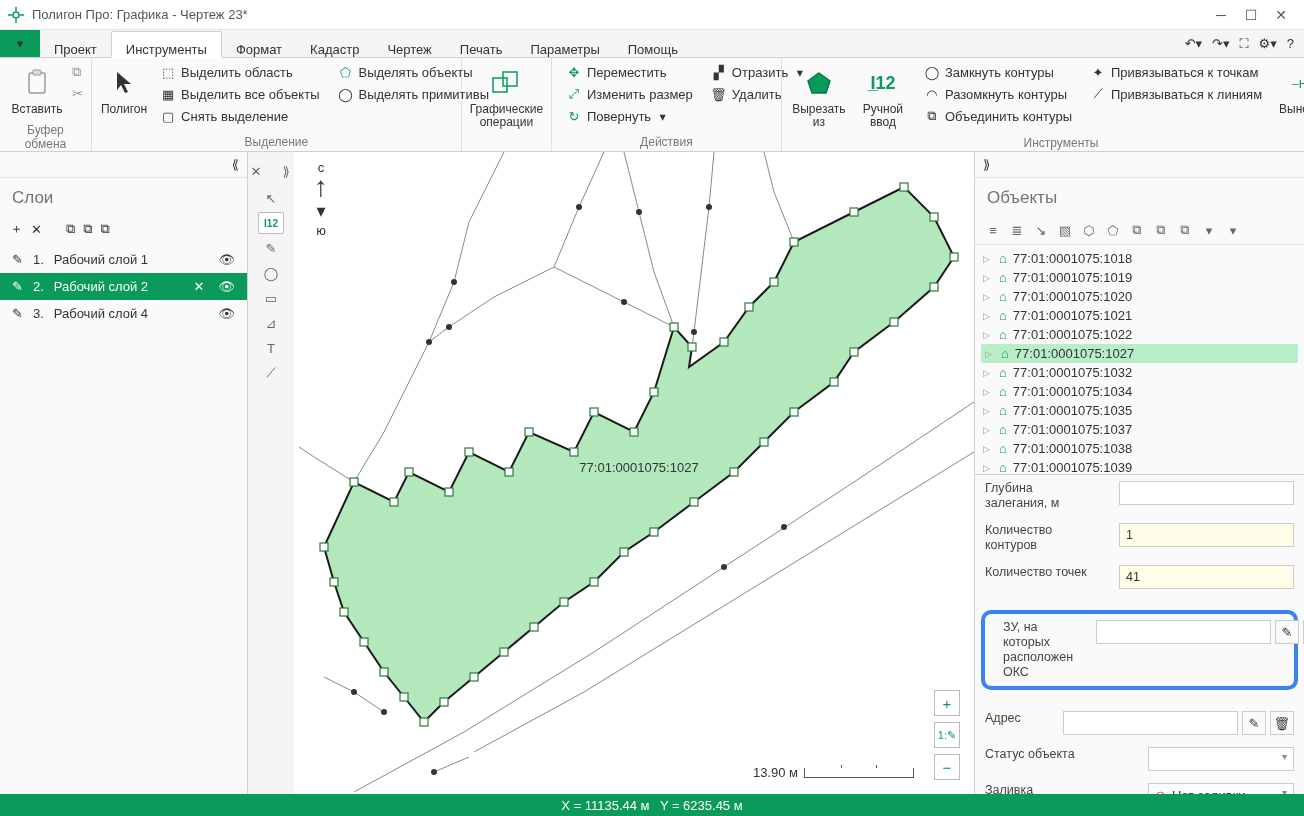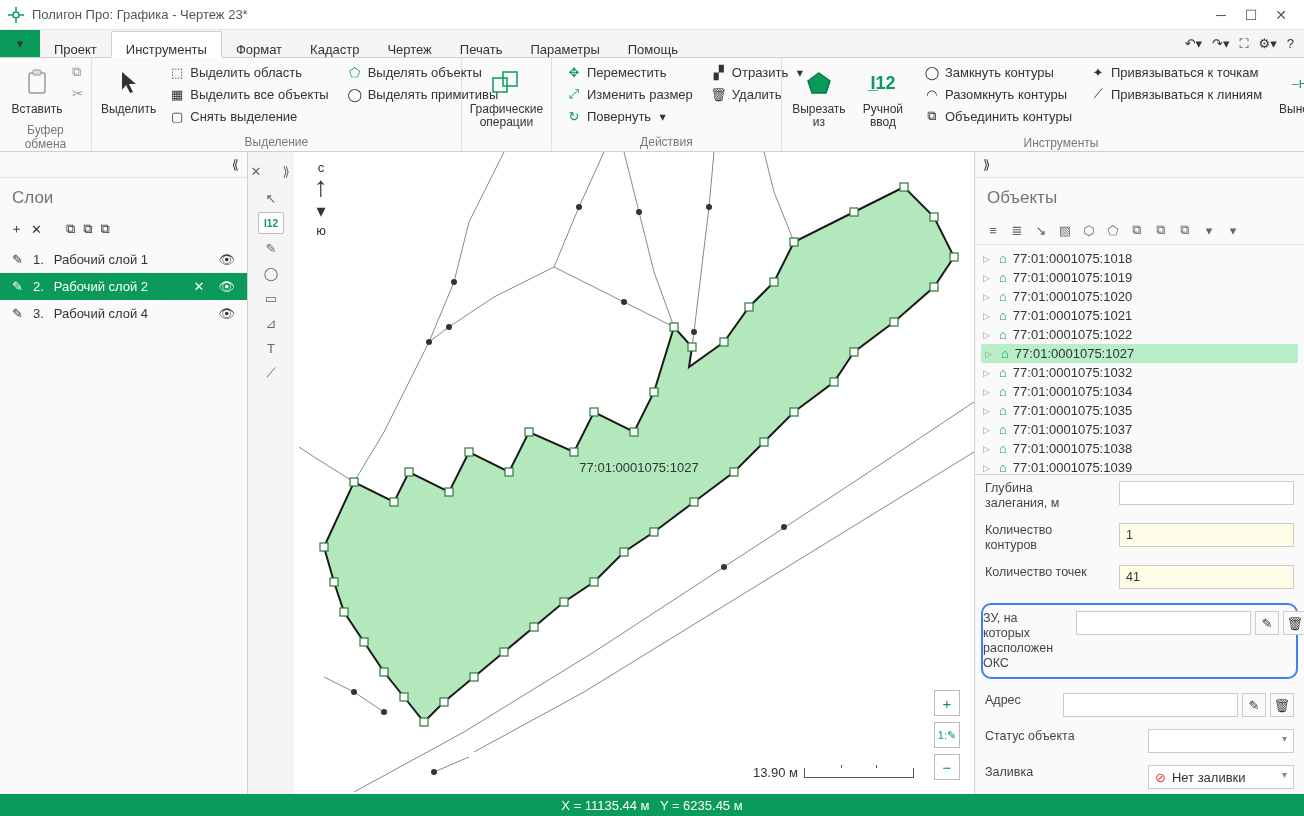--- a/index.html
+++ b/index.html
@@ -61,21 +61,21 @@
 
 .props { flex:1; overflow:auto;}
 .prop-row { display:flex; align-items:flex-start; padding:6px 10px; gap:23px;}
 .prop-row .plabel { width:140px; font-size:12.5px; color:#444; line-height:15px;}
 .prop-row .pval { flex:1; display:flex; gap:4px; align-items:center;}
 .pinput { flex:1; height:24px; border:1px solid #ccc; background:#fff; padding:0 6px; font-size:12.5px;}
 .pinput.yellow { background:#fffde8;}
 .pselect { flex:1; height:24px; border:1px solid #ccc; background:#fff; position:relative;}
 .pselect::after{content:"▾"; position:absolute; right:6px; top:3px; color:#888; font-size:10px;}
 .iconbtn { width:24px; height:24px; border:1px solid #ccc; display:flex; align-items:center; justify-content:center; background:#fafafa;}
-.highlight-row { border:2px solid #3b82f6; border-radius:10px; margin:8px 6px; padding:6px 0;}
+.highlight-row { border:4px solid #3b82f6; border-radius:10px; margin:15px 6px; padding:6px 18px;}
 
 .statusbar { position:absolute; left:0; right:0; bottom:0; height:22px; background:#0a9b5a; color:#fff; display:flex; align-items:center; padding:0 12px; font-size:12.5px; justify-content:center;}
 .statusbar span{color:#fff;}
 
 .scalebar { position:absolute; right:60px; bottom:14px; display:flex; align-items:center; gap:6px; font-size:12px; color:#555;}
 .scalebar .bar { width:110px; height:10px; border:1px solid #555; border-top:none; position:relative;}
 .scalebar .bar::before,.scalebar .bar::after{content:"";position:absolute;top:-3px;width:1px;height:3px;background:#555;}
 .scalebar .bar::before{left:33%;} .scalebar .bar::after{left:66%;}
 
 .zoom-btns { position:absolute; right:14px; bottom:14px; display:flex; flex-direction:column; gap:6px;}
@@ -166,21 +166,21 @@
   </div>
 
   <div class="ribbon-group" style="width:370px">
     <div class="body">
       <div class="rb-btn-big">
         <span class="ic">
             <svg width="22" height="26">
               <path d="M4 2l0 18 4-5 4 8 3-1-4-8 7 0z" fill="#333"></path>
             </svg>
           </span>
-        <span class="lbl">Выделить</span>
+        <span class="lbl">Полигон</span>
       </div>
       <div class="rb-col">
         <div class="rb-btn-sm">
             <span class="ic">⬚</span>
             <span>Выделить область</span>
           </div>
         <div class="rb-btn-sm">
             <span class="ic">▦</span>
             <span>Выделить все объекты</span>
           </div>

